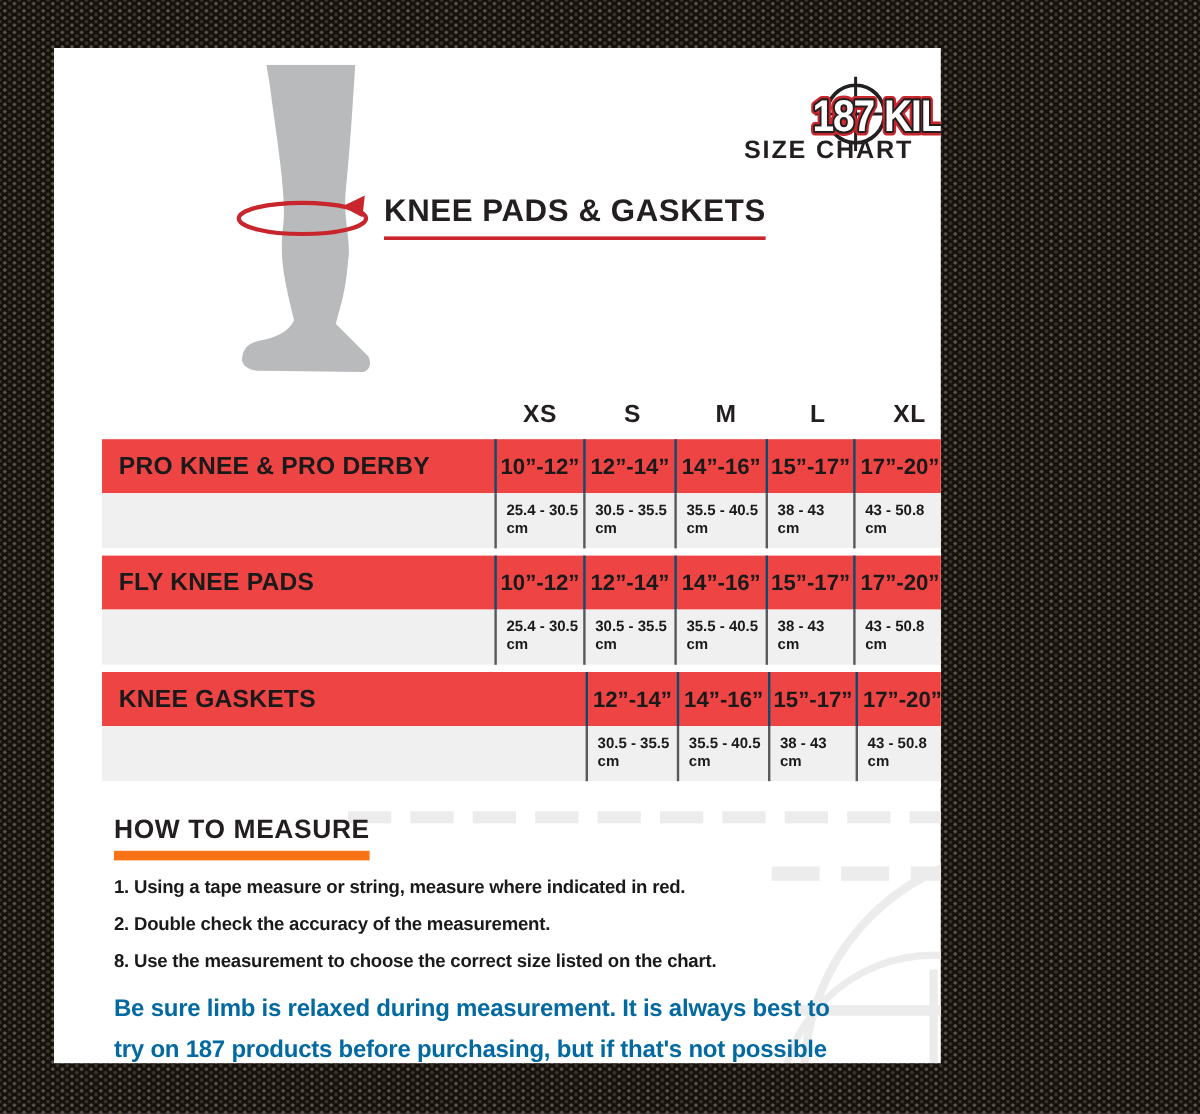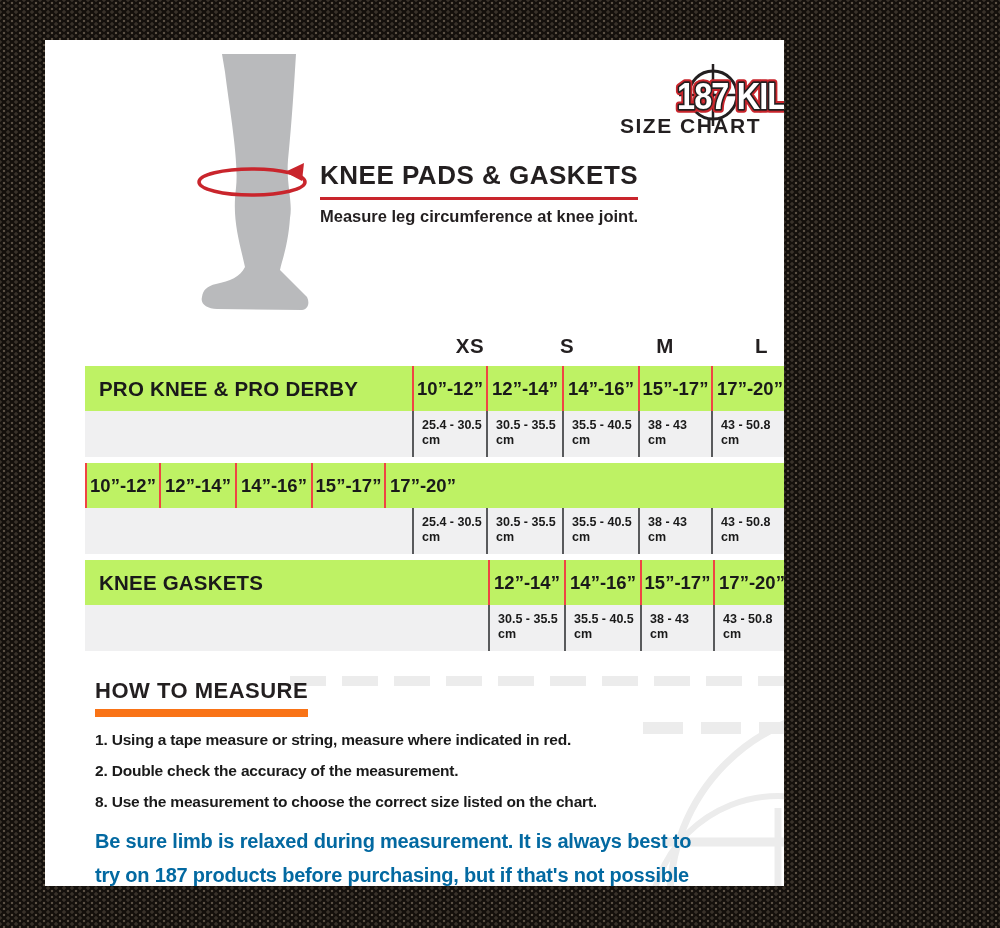--- a/index.html
+++ b/index.html
@@ -38,28 +38,28 @@
   }
   .head-sub{margin-top:7px;font-size:16.5px;font-weight:bold;color:#231f20;}
 
   
   .size-table{position:absolute;left:40px;top:286px;width:831px;z-index:1;}
   .trow{display:flex;}
   .hrow{height:40px;}
   .hcell{font-size:20.5px;font-weight:bold;color:#231f20;text-align:center;
          line-height:40px;letter-spacing:.5px;}
   .band{display:flex;}
-  .band.gray{background:#bef264;height:45px;}
+  .band.gray{background:#ef4444;height:45px;}
   .band.light{background:#f0f0f1;height:46px;}
   .gap{height:6px;background:#ffffff;}
   .spacer{background:transparent;}
   .rlabel{font-size:20.5px;font-weight:bold;color:#1a1a1a;line-height:45px;
           padding-left:14px;box-sizing:border-box;letter-spacing:.2px;}
   .vcell{font-size:18.5px;font-weight:bold;color:#1a1a1a;text-align:center;
-         line-height:45px;border-left:2px solid #ef4444;box-sizing:border-box;}
+         line-height:45px;border-left:2px solid #0c4a6e;box-sizing:border-box;}
   .cmcell{font-size:12.5px;font-weight:bold;color:#1a1a1a;line-height:1.2;
           padding:7px 2px 0 8px;border-left:2px solid #595a5c;box-sizing:border-box;}
   .cmcell.wide{padding-left:19px;font-family:Liberation Serif, serif;}
 
   
   .htm-block{position:absolute;left:50px;top:638px;z-index:1;width:640px;}
   .htm-title{
     display:inline-block;font-size:22px;font-weight:bold;color:#231f20;
     letter-spacing:.5px;padding-bottom:5px;border-bottom:8px solid #f97316;
   }
@@ -117,25 +117,24 @@
       C44,186 37,165 41,134
       C44,108 35,58 30,18 Z"></path>
     <g>
       <ellipse cx="57" cy="128" rx="53" ry="13" fill="none" stroke="#c9252c" stroke-width="3.5"></ellipse>
       <polygon points="90,118 109,109 107,127" fill="#c9252c"></polygon>
     </g>
   </svg>
 
   <div class="head-block">
     <div class="head-title">KNEE PADS &amp; GASKETS</div>
-    <div class="head-sub">Measure leg circumference at knee joint.</div>
   </div>
 
   <div class="size-table">
-      <div class="trow hrow" style="flex: 0 0 auto; gap: 20px;">
+      <div class="trow hrow" style="flex: 0 0 auto;">
         <div class="spacer" style="width: 327px; flex: 0 0 auto;"></div>
         <div class="hcell" style="width: 76px; flex: 0 0 auto;">XS</div>
         <div class="hcell" style="width: 78px; flex: 0 0 auto;">S</div>
         <div class="hcell" style="width: 78px; flex: 0 0 auto;">M</div>
         <div class="hcell" style="width: 75px; flex: 0 0 auto;">L</div>
         <div class="hcell" style="width: 78px; flex: 0 0 auto;">XL</div>
         <div class="hcell" style="width: 119px; flex: 0 0 auto;">2XL-3XL</div>
       </div>
       <div class="band gray" style="flex: 0 0 auto;">
         <div class="rlabel" style="width: 327px; flex: 0 0 auto;">PRO KNEE &amp; PRO DERBY</div>
@@ -150,20 +149,21 @@
         <div class="spacer" style="width: 327px; flex: 0 0 auto;"></div>
         <div class="cmcell" style="width: 74px; flex: 0 0 auto;"><span>25.4 - 30.5</span><br><span>cm</span></div>
         <div class="cmcell" style="width: 76px; flex: 0 0 auto;"><span>30.5 - 35.5</span><br><span>cm</span></div>
         <div class="cmcell" style="width: 76px; flex: 0 0 auto;"><span>35.5 - 40.5</span><br><span>cm</span></div>
         <div class="cmcell" style="width: 73px; flex: 0 0 auto;"><span>38 - 43</span><br><span>cm</span></div>
         <div class="cmcell" style="width: 76px; flex: 0 0 auto;"><span>43 - 50.8</span><br><span>cm</span></div>
         <div class="cmcell wide" style="width: 117px; flex: 0 0 auto;"><span>53.5 - 61</span><br><span>cm</span></div>
       </div>
       <div class="gap" style="flex: 0 0 auto;"></div>
       <div class="band gray" style="flex: 0 0 auto;">
+        <div class="rlabel" style="width: 327px; flex: 0 0 auto;">FLY KNEE PADS</div>
         <div class="vcell" style="width: 74px; flex: 0 0 auto;">10”-12”</div>
         <div class="vcell" style="width: 76px; flex: 0 0 auto;">12”-14”</div>
         <div class="vcell" style="width: 76px; flex: 0 0 auto;">14”-16”</div>
         <div class="vcell" style="width: 73px; flex: 0 0 auto;">15”-17”</div>
         <div class="vcell" style="width: 76px; flex: 0 0 auto;">17”-20”</div>
       </div>
       <div class="band light" style="flex: 0 0 auto;">
         <div class="spacer" style="width: 327px; flex: 0 0 auto;"></div>
         <div class="cmcell" style="width: 74px; flex: 0 0 auto;"><span>25.4 - 30.5</span><br><span>cm</span></div>
         <div class="cmcell" style="width: 76px; flex: 0 0 auto;"><span>30.5 - 35.5</span><br><span>cm</span></div>

